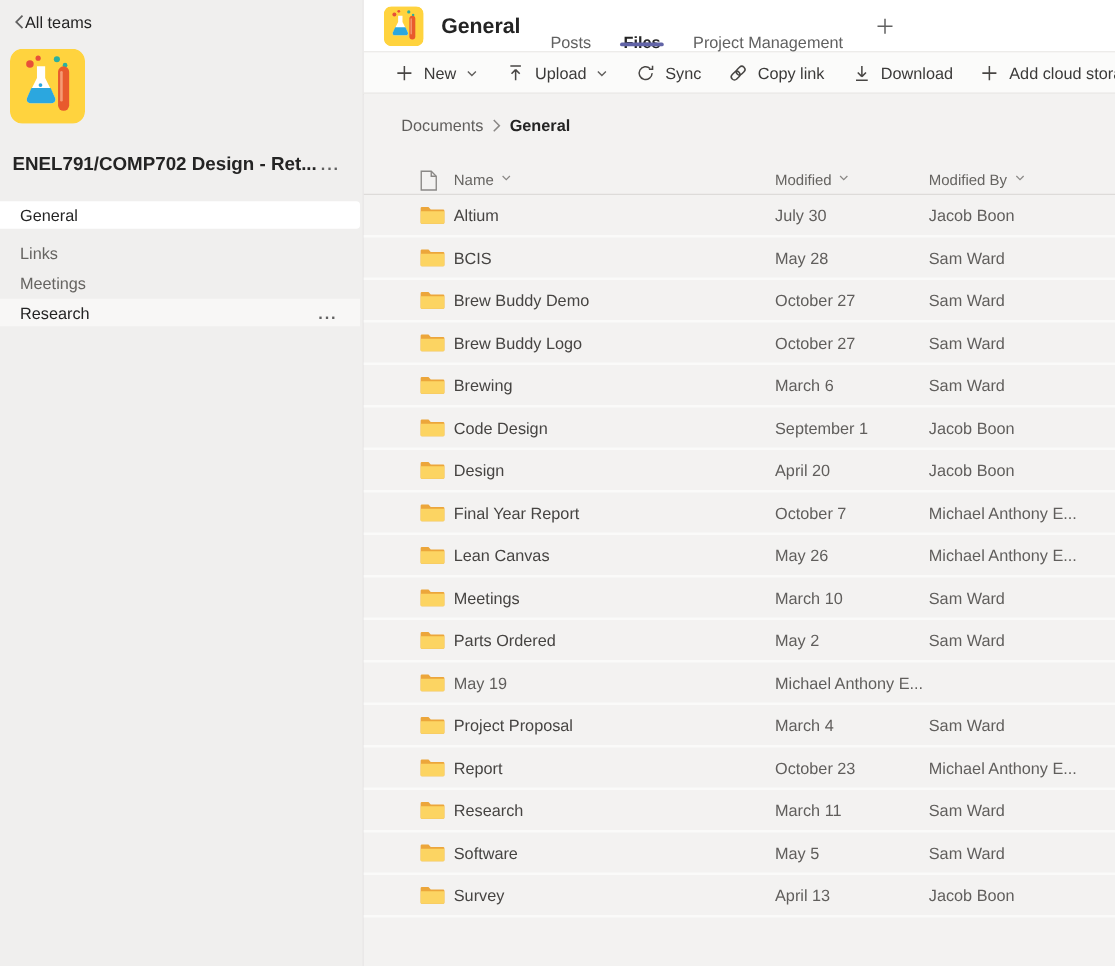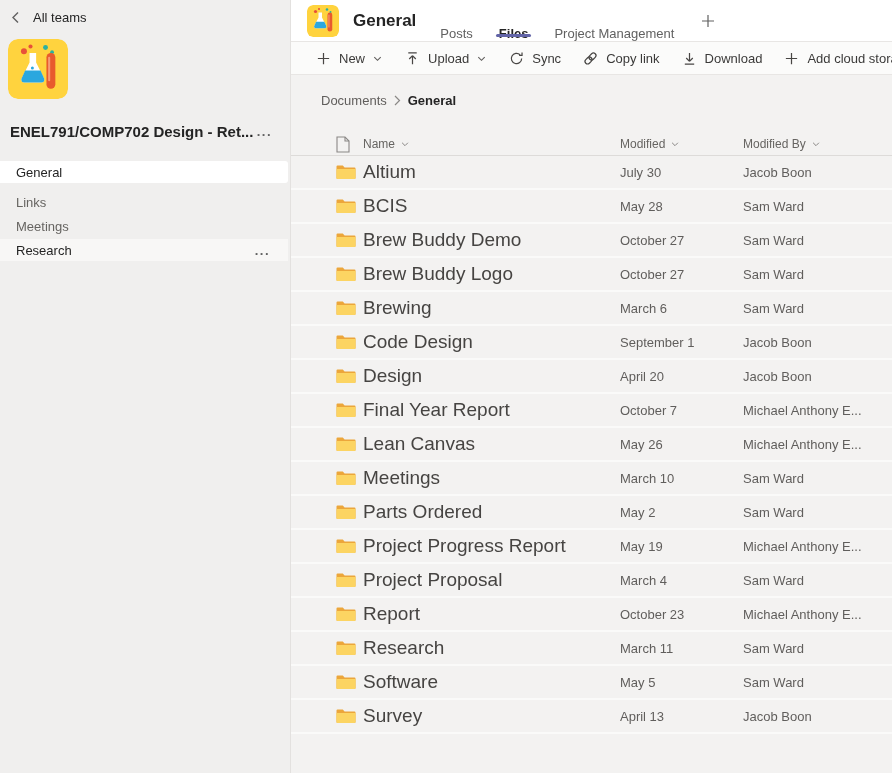--- a/index.html
+++ b/index.html
@@ -5,21 +5,21 @@
   * { box-sizing: border-box; margin: 0; padding: 0; }
   html,body { width:892px; height:773px; overflow:hidden; }
   body {
     font-family:"Liberation Sans", sans-serif;
     background:#fff; color:#242424; position:relative;
   }
   svg { display:block; }
 
   
   .sidebar { position:absolute; left:0; top:0; width:290px; height:773px; background:#f0efee; }
-  .back-row { display:flex; align-items:center; gap:13px; padding:10px 0 0 11px; cursor:pointer; }
+  .back-row { display:flex; align-items:center; padding:10px 0 0 11px; cursor:pointer; }
   .back-label { font-size:13px; color:#242424; }
   .team-avatar { width:60px; height:60px; margin:14px 0 0 8px; border-radius:10px; overflow:hidden; }
   .team-name-row { display:flex; align-items:center; justify-content:space-between; margin:24px 16px 0 10px; }
   .team-name { font-size:15px; font-weight:bold; color:#242424; white-space:nowrap; overflow:hidden; }
   .menu-dots { color:#616161; letter-spacing:1.5px; font-size:13px; font-weight:bold; cursor:pointer; padding:0 2px; }
   .channel-list { margin-top:21px; }
   .channel { height:22px; margin-bottom:2px; display:flex; align-items:center; justify-content:space-between;
              padding:0 16px; font-size:13px; color:#666461; cursor:pointer; }
   .channel.active { background:#ffffff; color:#242424; border-radius:0 3px 3px 0; margin-right:2px; margin-bottom:8px; }
   .channel.hovered { background:#f8f7f6; color:#242424; margin-right:2px; }
@@ -43,25 +43,25 @@
   .tb-caret { display:flex; margin-left:-1px; }
 
   .content { position:absolute; top:76px; left:0; right:0; bottom:0; background:#f3f2f1; }
   .breadcrumb { display:flex; align-items:center; gap:7px; padding:17px 0 0 30px; font-size:13px; }
   .crumb { color:#605e5c; cursor:pointer; }
   .crumb-current { color:#242424; font-weight:bold; }
 
   .table-header { display:grid; grid-template-columns:27px 257px 123px auto; align-items:center;
                   margin:25px 0 0 0; padding-left:45px; height:23px; border-bottom:1px solid #dddbd9;
                   font-size:12px; color:#666461; }
-  .th-cell { display:flex; align-items:center; gap:5px; cursor:pointer; }
+  .th-cell { display:flex; align-items:flex-start; gap:5px; cursor:pointer; }
   .rows { }
   .file-row { display:grid; grid-template-columns:27px 257px 123px auto; align-items:center;
               padding-left:45px; height:34px; border-bottom:2px solid #fafaf9; cursor:pointer; }
-  .cell-name { font-size:19px; color:#464442; }
+  .cell-name { font-size:13px; color:#464442; }
   .cell-dim  { font-size:13px; color:#605e5c; }
   .folder-wrap { display:flex; }
 </style>
 </head>
 <body>
 
 <div class="sidebar">
 
   <div class="back-row">
     <span>
@@ -404,21 +404,20 @@
           <span class="cell-dim">Sam Ward</span>
         </div>
 
         <div class="file-row">
           <span class="folder-wrap">
             <svg width="20" height="16" viewBox="0 0 20 16">
               <path d="M0.5 2.5a1 1 0 0 1 1-1h5.3l1.8 2h9.9a1 1 0 0 1 1 1v9.5a1 1 0 0 1-1 1h-17a1 1 0 0 1-1-1z" fill="#eca63b"></path>
               <path d="M0.5 5h19v9a1 1 0 0 1-1 1h-17a1 1 0 0 1-1-1z" fill="#fcd462"></path>
             </svg>
           </span>
-          <span class="cell-name">Project Progress Report</span>
           <span class="cell-dim">May 19</span>
           <span class="cell-dim">Michael Anthony E...</span>
         </div>
 
         <div class="file-row">
           <span class="folder-wrap">
             <svg width="20" height="16" viewBox="0 0 20 16">
               <path d="M0.5 2.5a1 1 0 0 1 1-1h5.3l1.8 2h9.9a1 1 0 0 1 1 1v9.5a1 1 0 0 1-1 1h-17a1 1 0 0 1-1-1z" fill="#eca63b"></path>
               <path d="M0.5 5h19v9a1 1 0 0 1-1 1h-17a1 1 0 0 1-1-1z" fill="#fcd462"></path>
             </svg>

